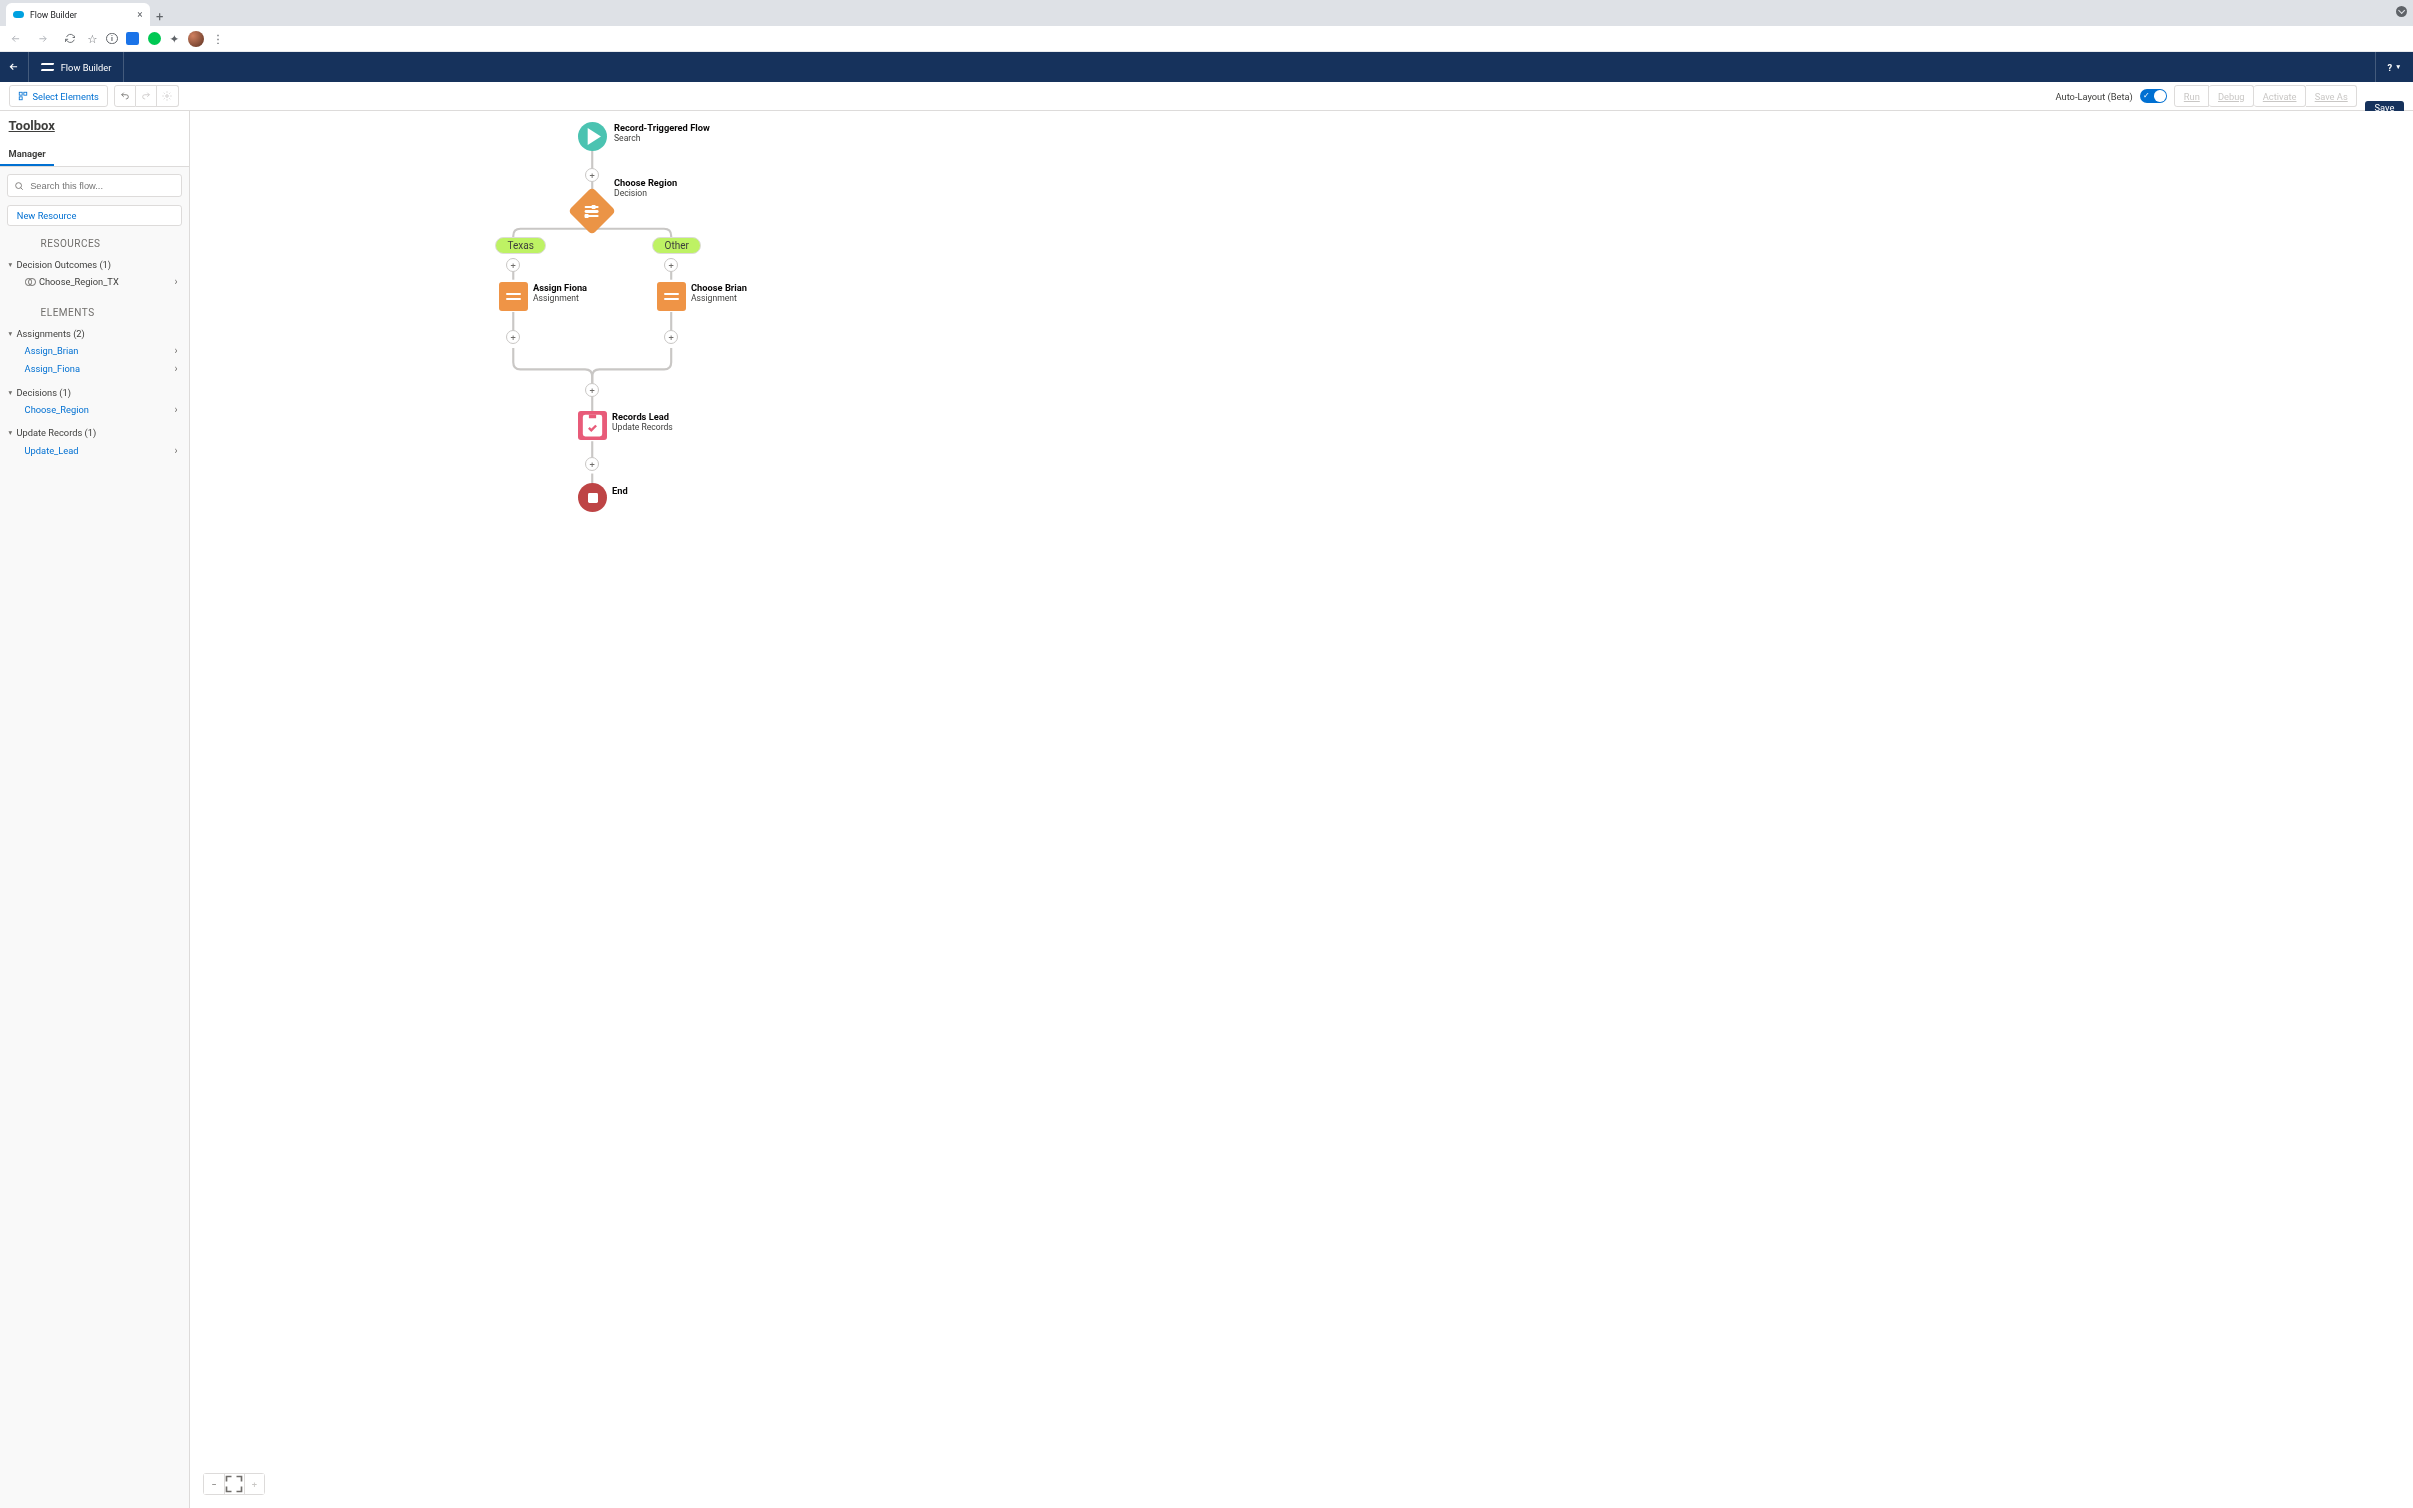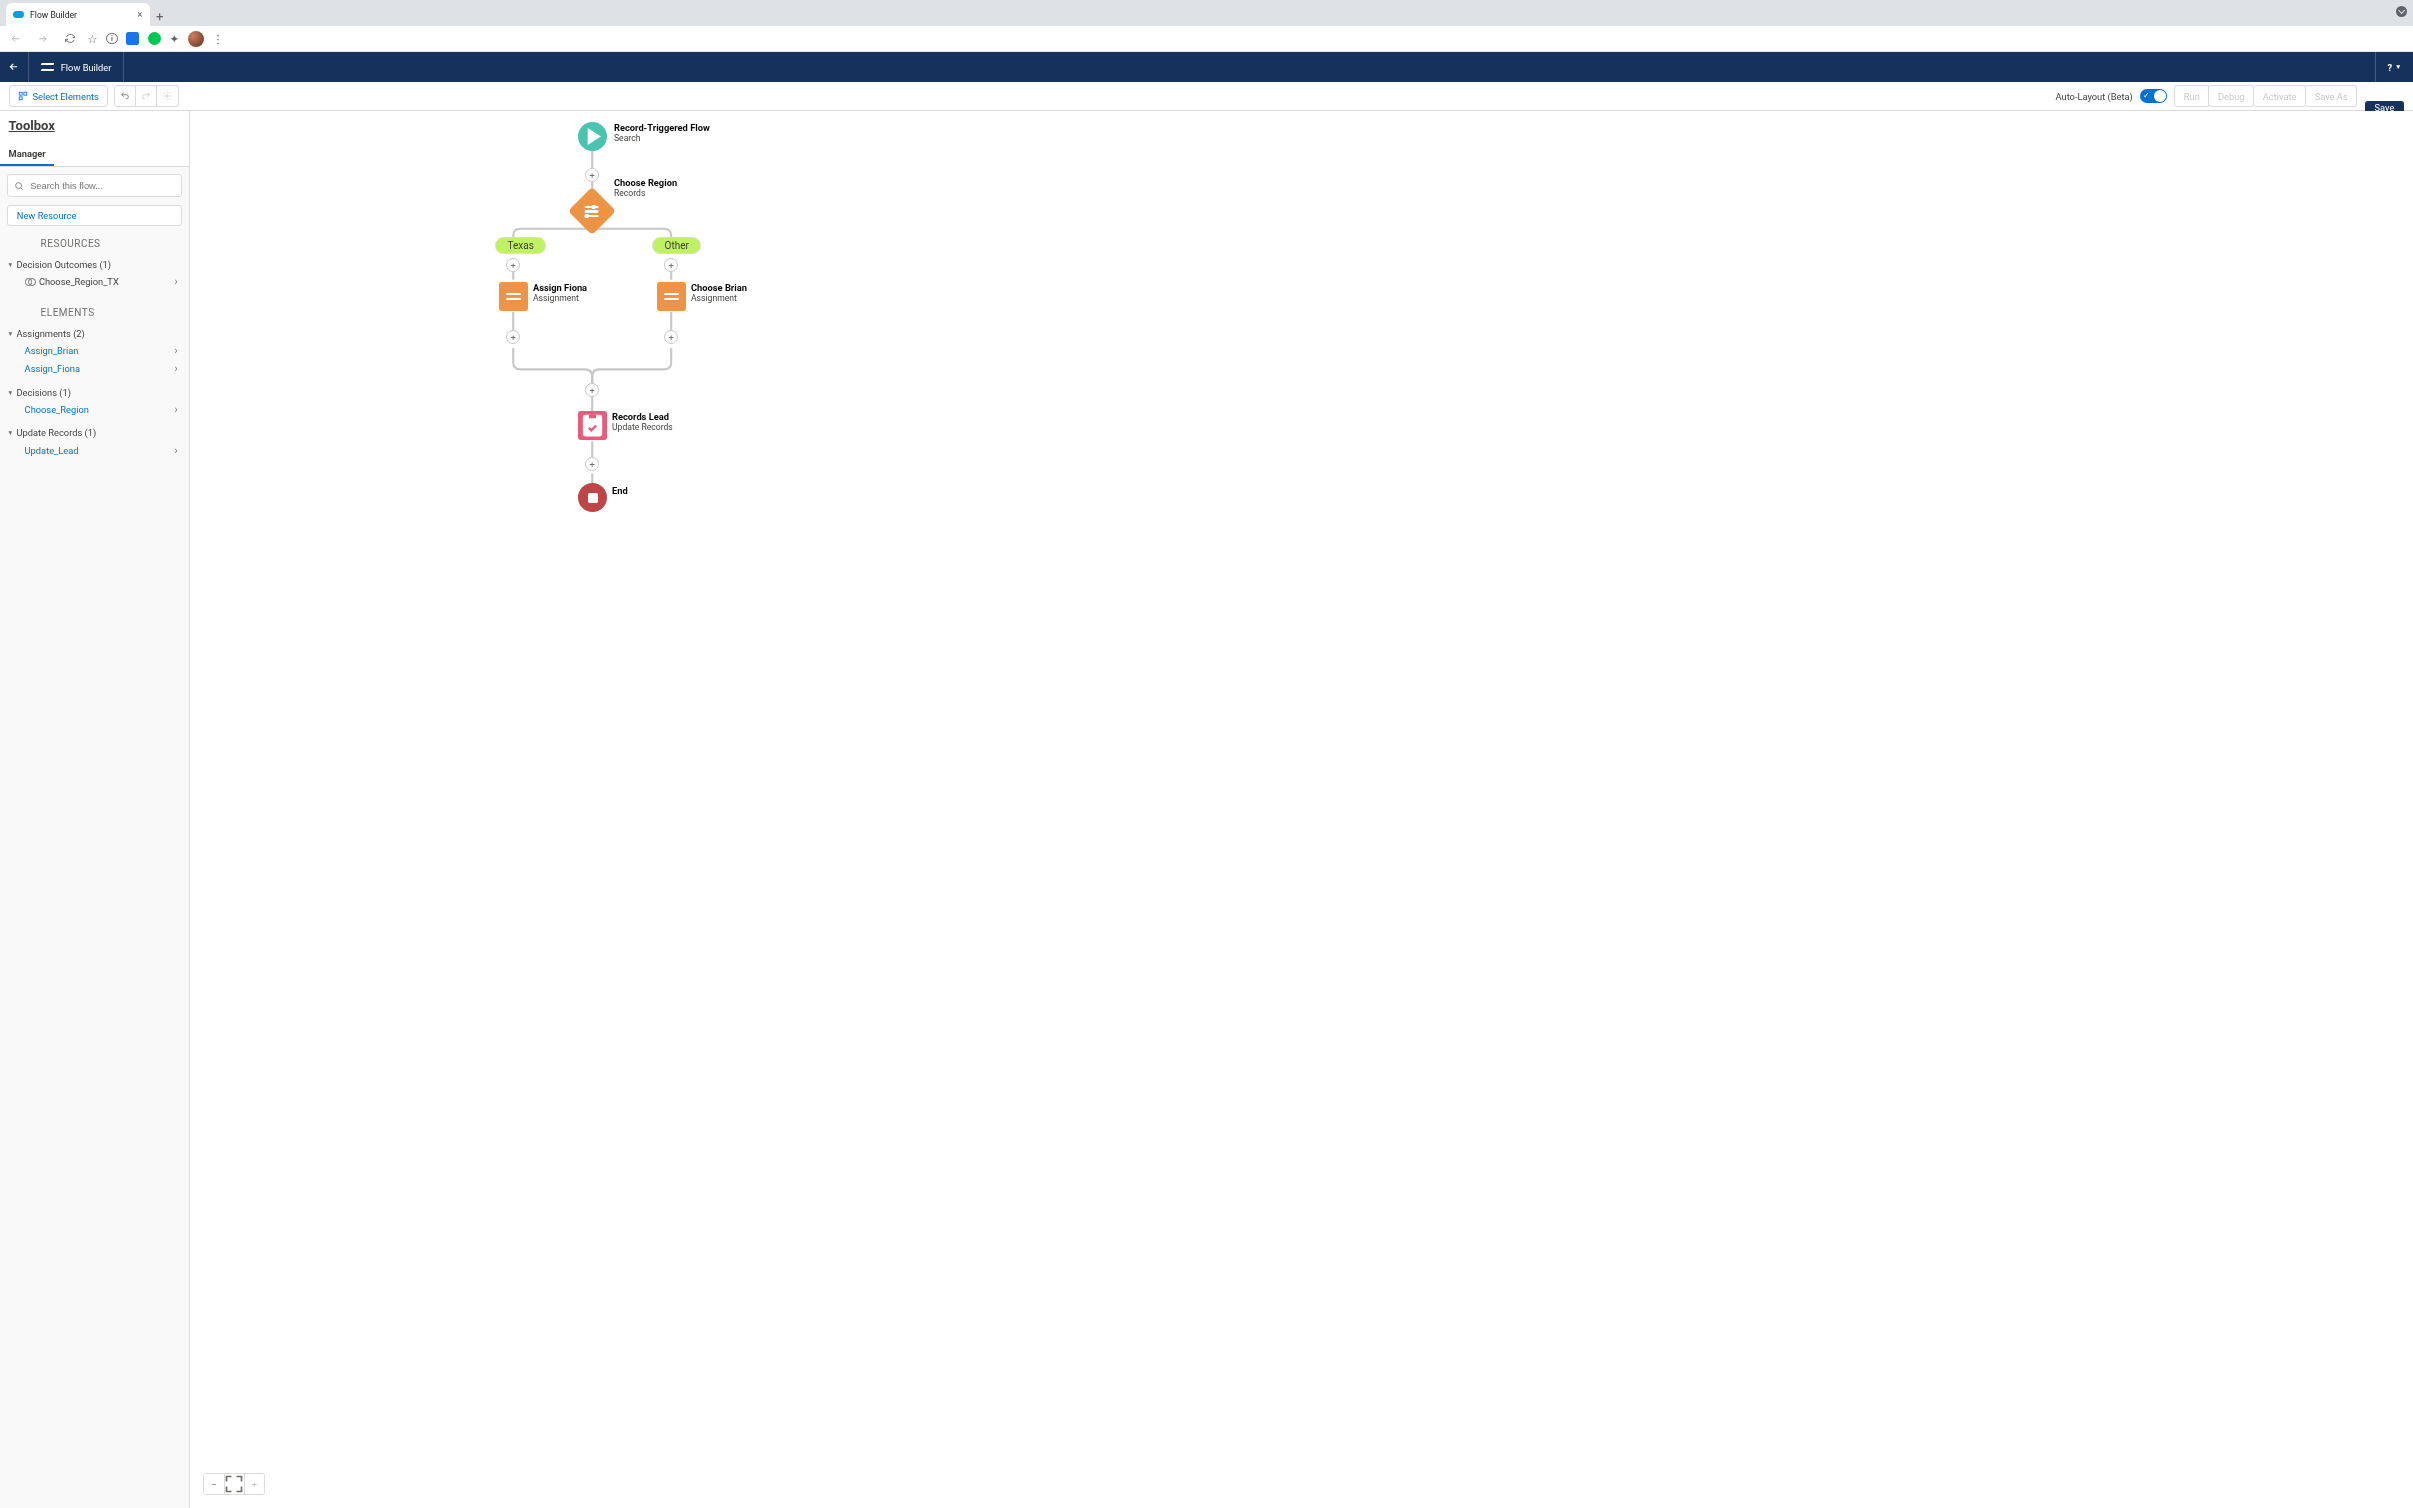--- a/index.html
+++ b/index.html
@@ -126,21 +126,21 @@
   .btn-group .btn:last-child{ border-radius:0 2.9px 2.9px 0; border-left:none;}
   .btn-group .btn + .btn { border-left:none; }
   .btn.disabled{ color:#c9c7c5; cursor:default;}
   .toolbar-right { margin-left:auto; display:flex; align-items:center; gap:7.2px;}
   .toggle {
     width:27px; height:14.4px; background:#0070d2; border-radius:7.2px; position:relative; cursor:pointer;
   }
   .toggle .check { position:absolute; left:2.9px; top:2.2px; color:#fff; font-size:8px;}
   .toggle .knob { position:absolute; right:1.4px; top:1.4px; width:11.5px; height:11.5px; background:#fff; border-radius:50%;}
   .action-btns { display:flex;}
-  .action-btns .btn { color:#c9c7c5; }
+  .action-btns .btn { color:#c9c7c5;text-decoration:underline; }
   .action-btns .btn + .btn { border-left:none;}
   .action-btns .btn:first-child{ border-radius:2.9px 0 0 2.9px;}
   .action-btns .btn:last-child{ border-radius:0 2.9px 2.9px 0;}
   .btn-primary {
     background:var(--nav-blue); color:#fff; border-color:var(--nav-blue);
     border-radius:2.9px; height:14px; padding:0 10px; cursor:pointer; display:flex; align-items:center;margin-top:23px;
   }
   
   .main { display:flex; height:calc(100vh - 26px - 26px - 30px - 29px); background:#fff;}
   
@@ -434,21 +434,21 @@
 
     <div class="node decision" style="left:385px; top:83px;">
       <span class="decision-glyph">
           <span></span>
           <span></span>
           <span></span>
         </span>
     </div>
     <div class="node-label" style="left:424px; top:66px;">
       <div class="tt">Choose Region</div>
-      <div class="st">Records</div>
+      <div class="st">Decision</div>
     </div>
 
     <div class="branch-label" style="left:305px; top:126px;">Texas</div>
     <div class="branch-label" style="left:462px; top:126px;">Other</div>
 
     <div class="plus" style="left:316px; top:147px;">+</div>
     <div class="plus" style="left:474px; top:147px;">+</div>
 
     <div class="node assignment" style="left:309px; top:171px;">
       <span class="assign-lines">

